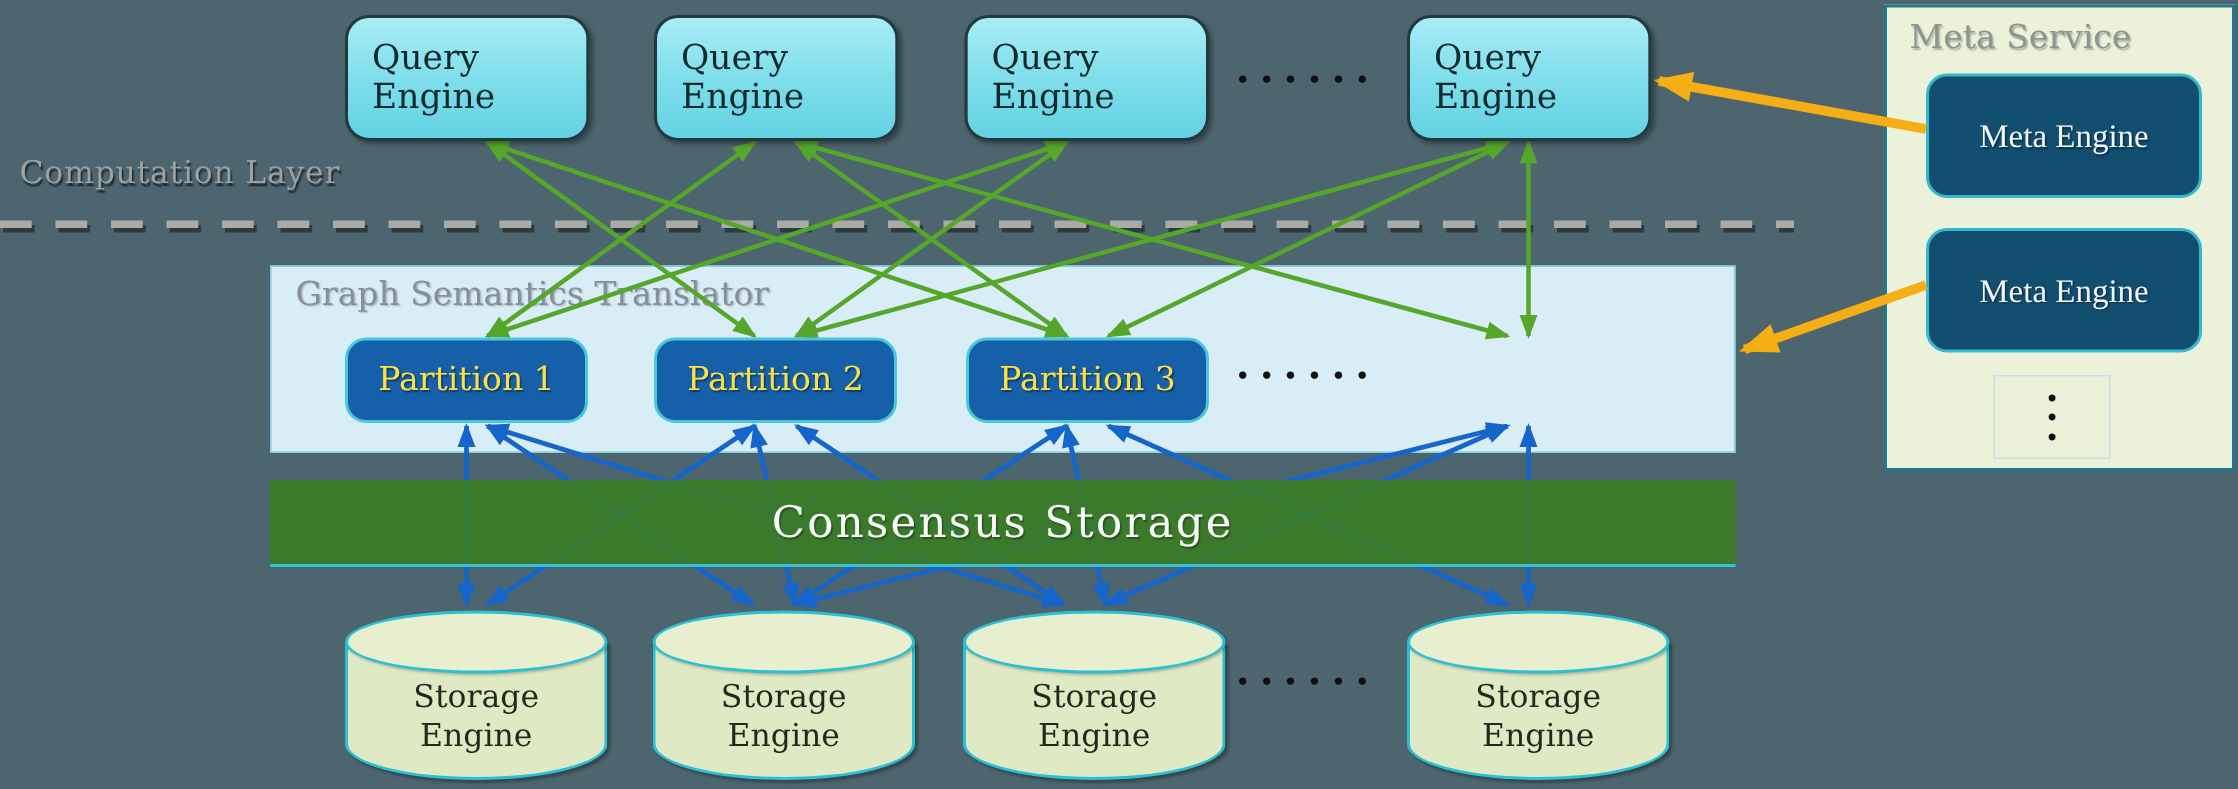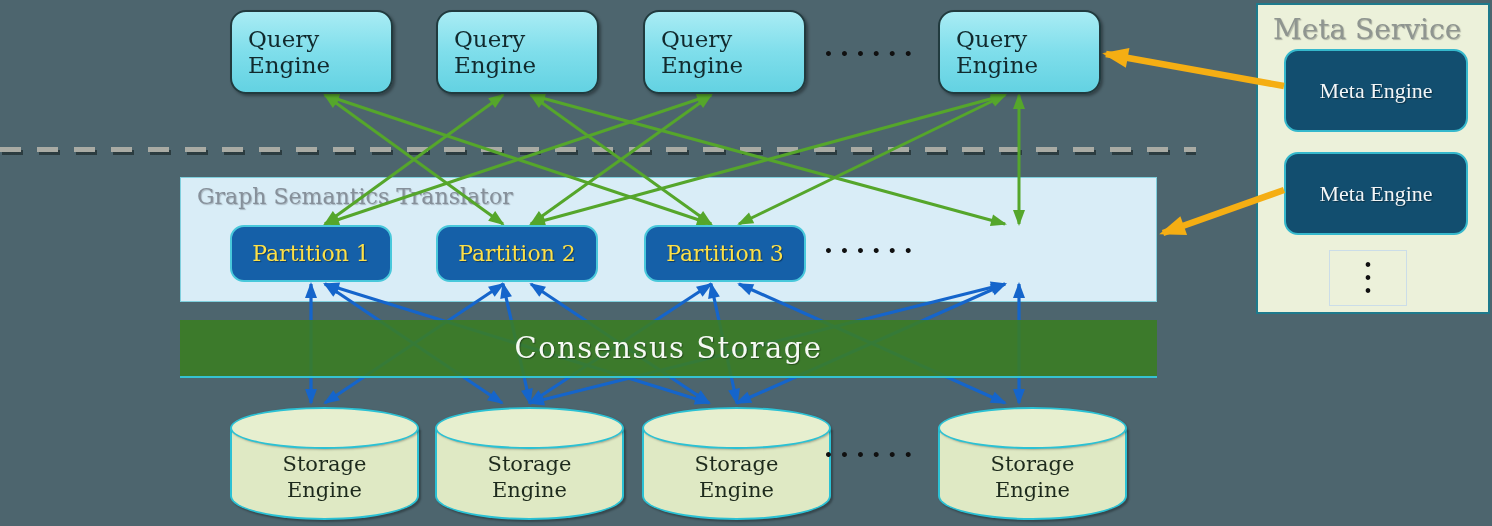--- a/index.html
+++ b/index.html
@@ -37,33 +37,33 @@
         display:flex; align-items:center; justify-content:center;
         font-size:22px; color:#fde047; text-shadow:1px 1px 1px rgba(0,0,0,0.4); }
 
   
   #consensus { position:absolute; left:180px; top:320px; width:977px; height:58px;
         background:rgba(58,125,34,0.88); border-bottom:2px solid #35c2d2; z-index:4;
         display:flex; align-items:center; justify-content:center;
         font-size:29px; letter-spacing:1.5px; color:#f6faf4; text-shadow:1px 1px 1px rgba(0,0,0,0.35); }
 
   
-  .cyl { position:absolute; top:407px; width:189px; height:113px; z-index:5; }
+  .cyl { position:absolute; top:407px; width:175px; height:113px; z-index:5; }
   .cyl-body { position:absolute; left:0; right:0; top:21px; bottom:0; background:#dfe9c4;
         border:2px solid #2bc1d4; border-top:none; border-radius:0 0 50% 50% / 0 0 24px 24px;
         box-shadow:2px 2px 2px rgba(0,0,0,0.3); }
   .cyl-top { position:absolute; left:0; right:0; top:0; height:42px; background:#e7efcf;
         border:2px solid #2bc1d4; border-radius:50%; box-shadow:1px 1px 2px rgba(0,0,0,0.25); }
   .cyl-label { position:absolute; left:0; right:0; top:44px; text-align:center;
         font-size:21px; line-height:26px; color:#1d2a1c; }
 
   
   #meta-panel { position:absolute; left:1256px; top:3px; width:234px; height:311px;
         background:#ecf1da; border:2px solid #1e7a8c; z-index:1; }
-  #meta-title { position:absolute; left:15px; top:8px; font-size:28px; color:#8f9590;
+  #meta-title { position:absolute; left:15px; top:8px; font-size:22px; color:#8f9590;
         text-shadow:1px 1px 1px rgba(110,115,105,0.5); }
   .meta-engine { position:absolute; left:26px; width:184px; height:83px; border-radius:14px;
         background:#124e6f; border:2px solid #35b8cc; z-index:5;
         display:flex; align-items:center; justify-content:center;
         font-size:22px; color:#f2f6f8; text-shadow:1px 1px 1px rgba(0,0,0,0.4);font-family:Liberation Serif, serif; }
   #meta-engine-1 { top:44px; }
   #meta-engine-2 { top:147px; }
   #meta-vdots { position:absolute; left:71px; top:245px; width:78px; height:56px;
         border:1px solid #cbdde8; display:flex; flex-direction:column;
         align-items:center; justify-content:center; z-index:5; }
@@ -81,20 +81,21 @@
   #arrows { position:absolute; inset:0; width:1492px; height:526px; z-index:3; pointer-events:none; }
   #arrows line.green { stroke:#55a62b; stroke-width:3; }
   #arrows line.blue { stroke:#1565cb; stroke-width:3.2; }
   #arrows line.orange { stroke:#f5ae13; stroke-width:6.5; }
 </style>
 </head>
 <body>
 
 <div id="stage">
 
+  <div class="layer-label" id="computation-label">Computation Layer</div>
   <div id="layer-divider"></div>
 
   <div class="qe" style="left:230px">Query Engine</div>
   <div class="qe" style="left:436px">Query Engine</div>
   <div class="qe" style="left:643px">Query Engine</div>
   <div class="qe" style="left:938px">Query Engine</div>
   <div class="hdots" id="dots-qe">••••••</div>
 
   <div id="translator">
     <div id="translator-label">Graph Semantics Translator</div>

